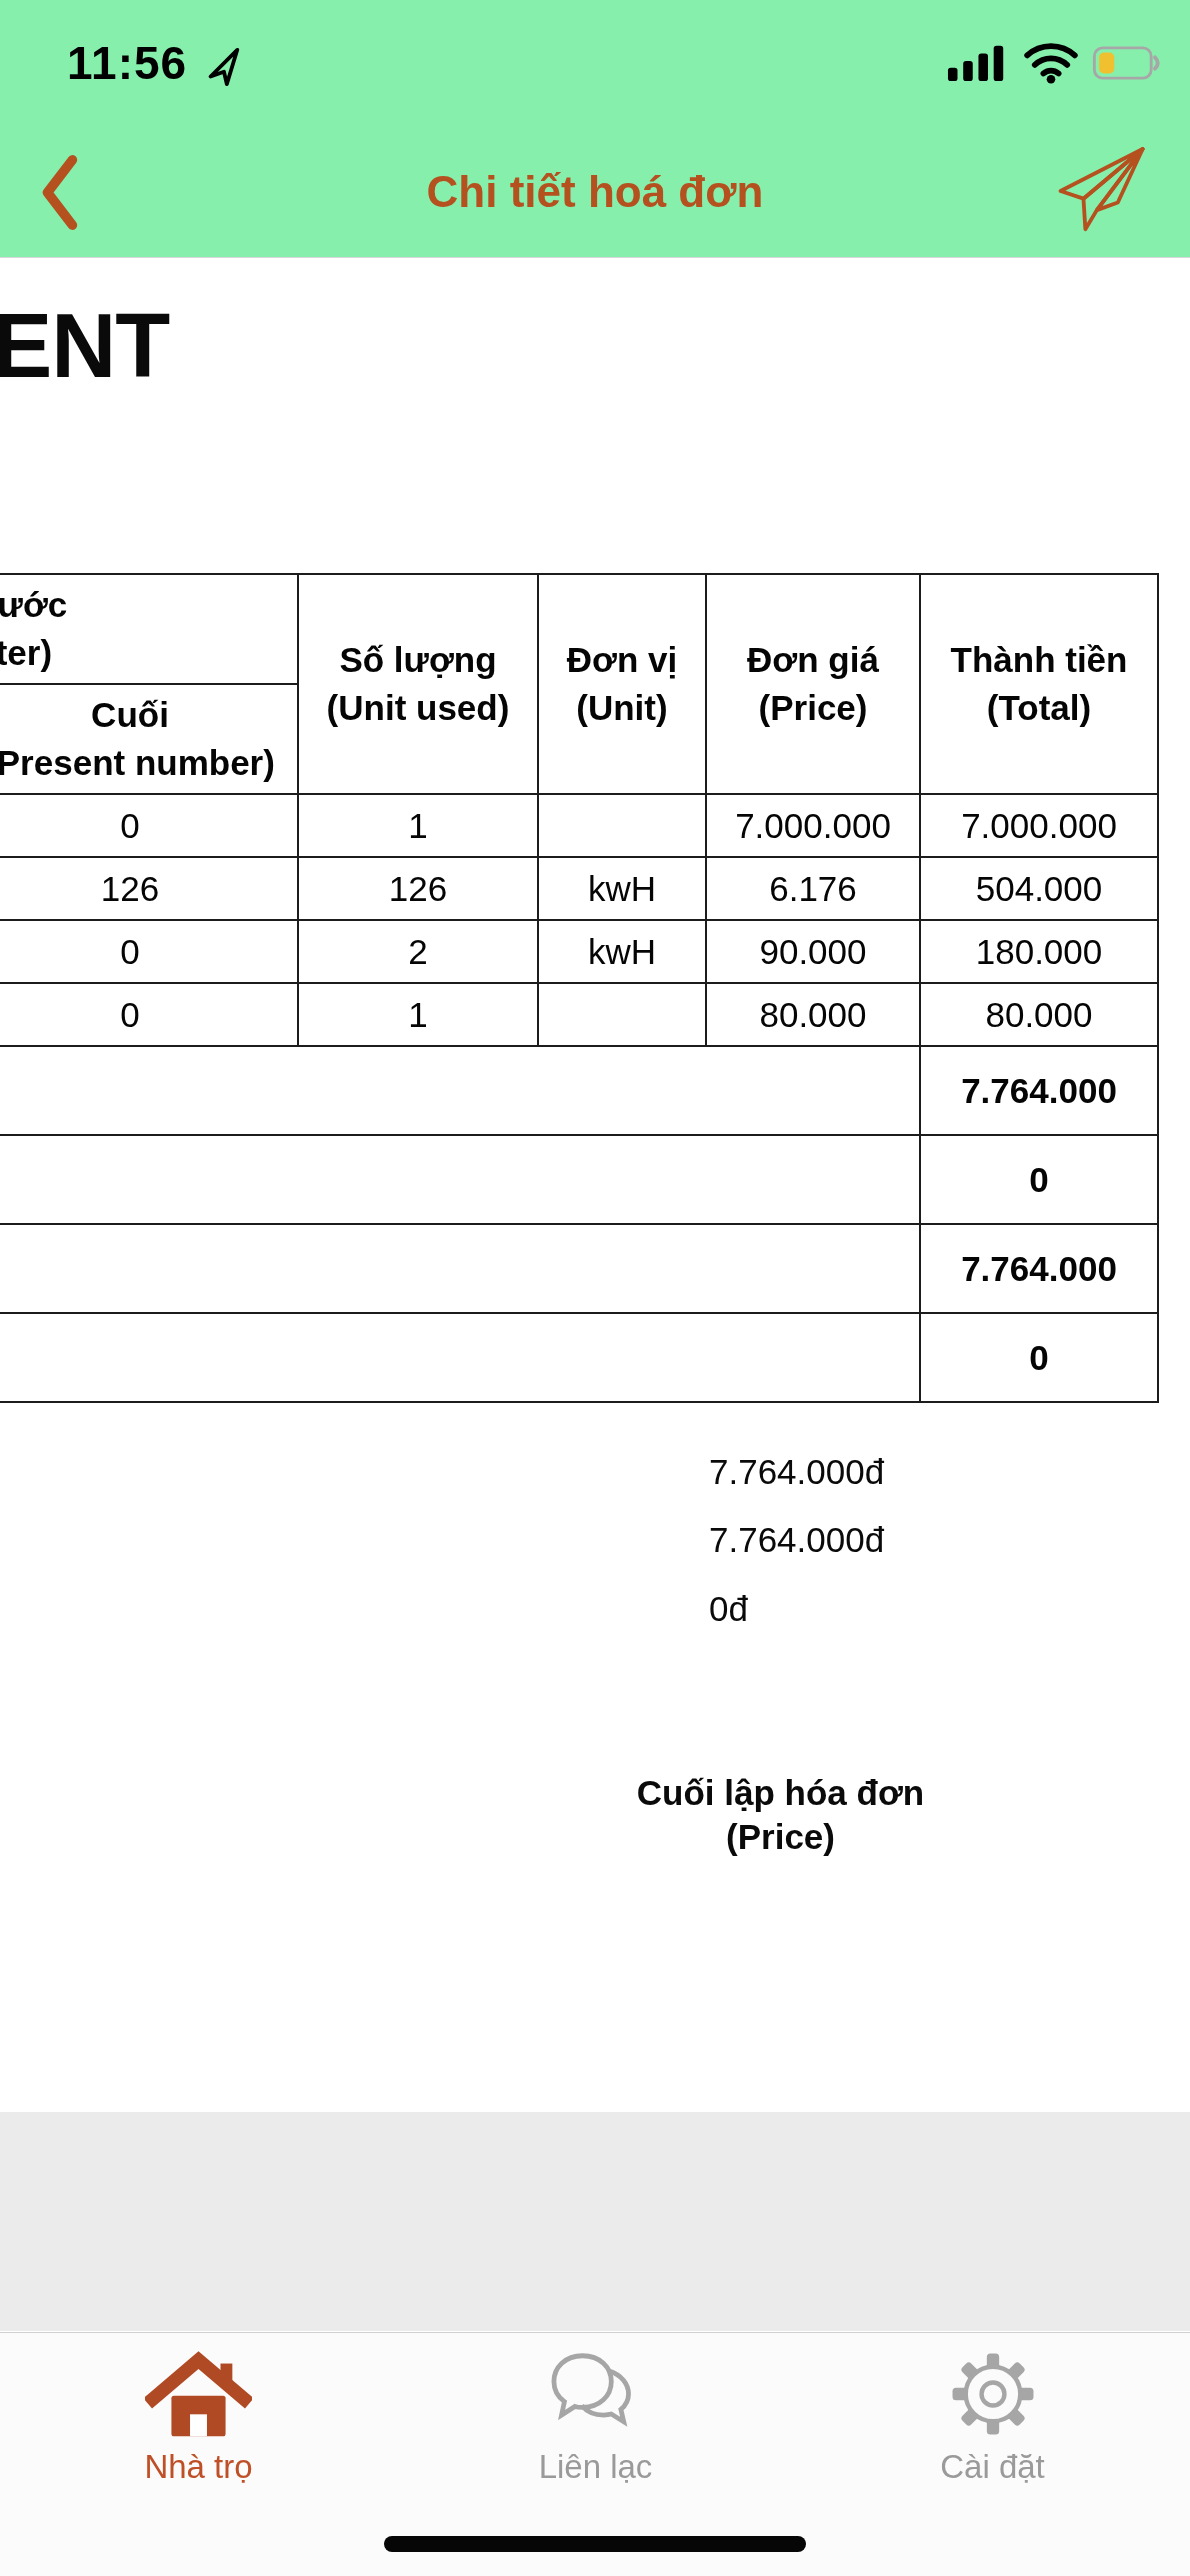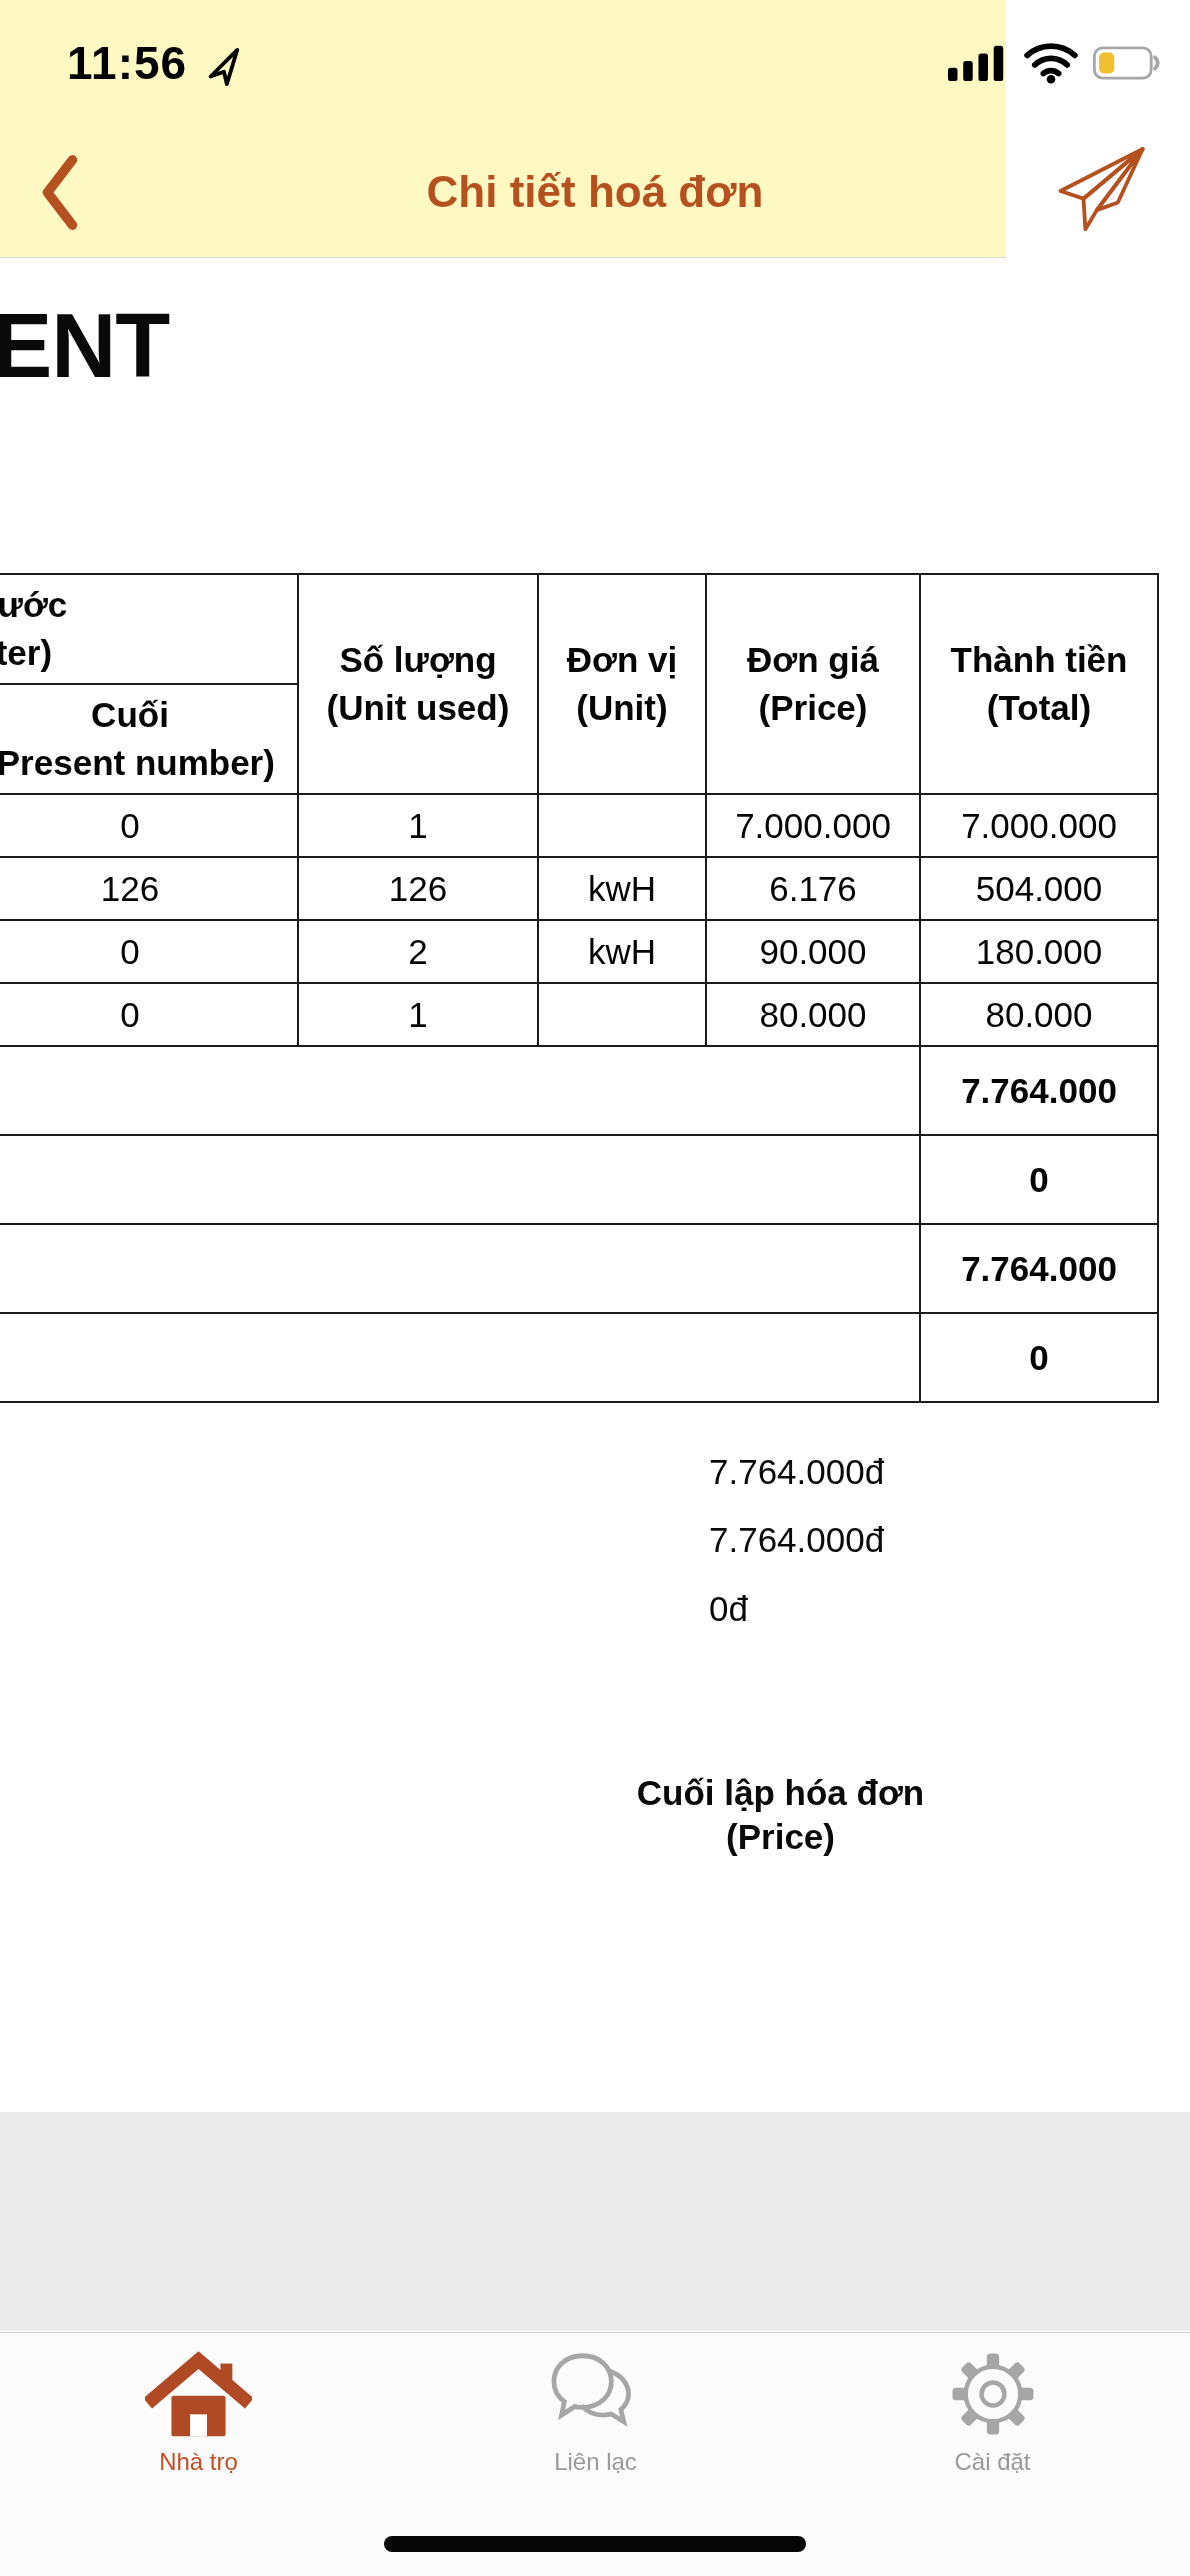--- a/index.html
+++ b/index.html
@@ -2,21 +2,21 @@
 <html><head>
 <meta charset="utf-8">
 <style>
   html,body{margin:0;padding:0;background:#ffffff;}
   .screen{
     position:relative;width:1190px;height:2576px;overflow:hidden;
     font-family:"Liberation Sans","DejaVu Sans",sans-serif;color:#111;
     background:#ffffff;
   }
   
-  .topchrome{position:absolute;top:0;left:0;width:1006px;height:257px;background:#fef9c3;border-bottom:1.9px solid #d8d8d8;}
+  .topchrome{position:absolute;top:0;left:0;width:1190px;height:257px;background:#86efac;border-bottom:1.9px solid #d8d8d8;}
   .statusbar{position:absolute;top:0;left:0;width:1190px;height:127px;}
   .time{position:absolute;left:67px;top:36px;font-size:46px;font-weight:700;letter-spacing:1px;color:#000;}
   .loc-arrow{position:absolute;left:203px;top:46px;}
   .sb-right{position:absolute;right:27px;top:42px;display:flex;align-items:center;gap:13.4px;}
   .navbar{position:absolute;top:127px;left:0;width:1190px;height:130px;}
   .back-btn{position:absolute;left:36px;top:27px;width:67px;height:81px;display:flex;align-items:center;}
   .nav-title{position:absolute;left:0;top:0;width:1190px;height:130px;display:flex;align-items:center;justify-content:center;
     font-size:44px;font-weight:700;color:#b5511f;}
   .send-btn{position:absolute;right:29px;top:13.4px;width:115px;height:107px;display:flex;align-items:center;justify-content:center;}
   
@@ -33,21 +33,21 @@
   td.dcell.c0{padding-left:201px;}
   td.tlabel{height:87px;}
   td.tval{height:87px;text-align:center;font-weight:700;}
   .summary-line{position:absolute;left:709px;height:42px;font-size:35px;color:#0a0a0a;white-space:nowrap;}
   .seller{position:absolute;left:541px;width:479px;top:1476px;text-align:center;font-size:35px;font-weight:700;line-height:44px;color:#0a0a0a;}
   
   .graypad{position:absolute;top:2112px;left:0;width:1190px;height:219px;background:#ebebeb;}
   .tabbar{position:absolute;top:2332px;left:0;width:1190px;height:244px;background:#fbfbfb;border-top:1.9px solid #d0d0d0;box-sizing:border-box;}
   .tab{position:absolute;top:17px;width:397px;display:flex;flex-direction:column;align-items:center;gap:9.6px;}
   .tab .ticon{width:107px;height:88px;display:flex;align-items:center;justify-content:center;}
-  .tab .tlabeltxt{font-size:24px;font-weight:400;}
+  .tab .tlabeltxt{font-size:33px;font-weight:400;}
   .tab.active .tlabeltxt{color:#bf4f26;}
   .tab.inactive .tlabeltxt{color:#9a9a9a;}
   .home-indicator{position:absolute;left:384px;top:2536px;width:422px;height:16.3px;border-radius:8.6px;background:#060606;}
 </style>
 </head>
 <body>
 
 <div class="screen">
 
   <div class="topchrome">

